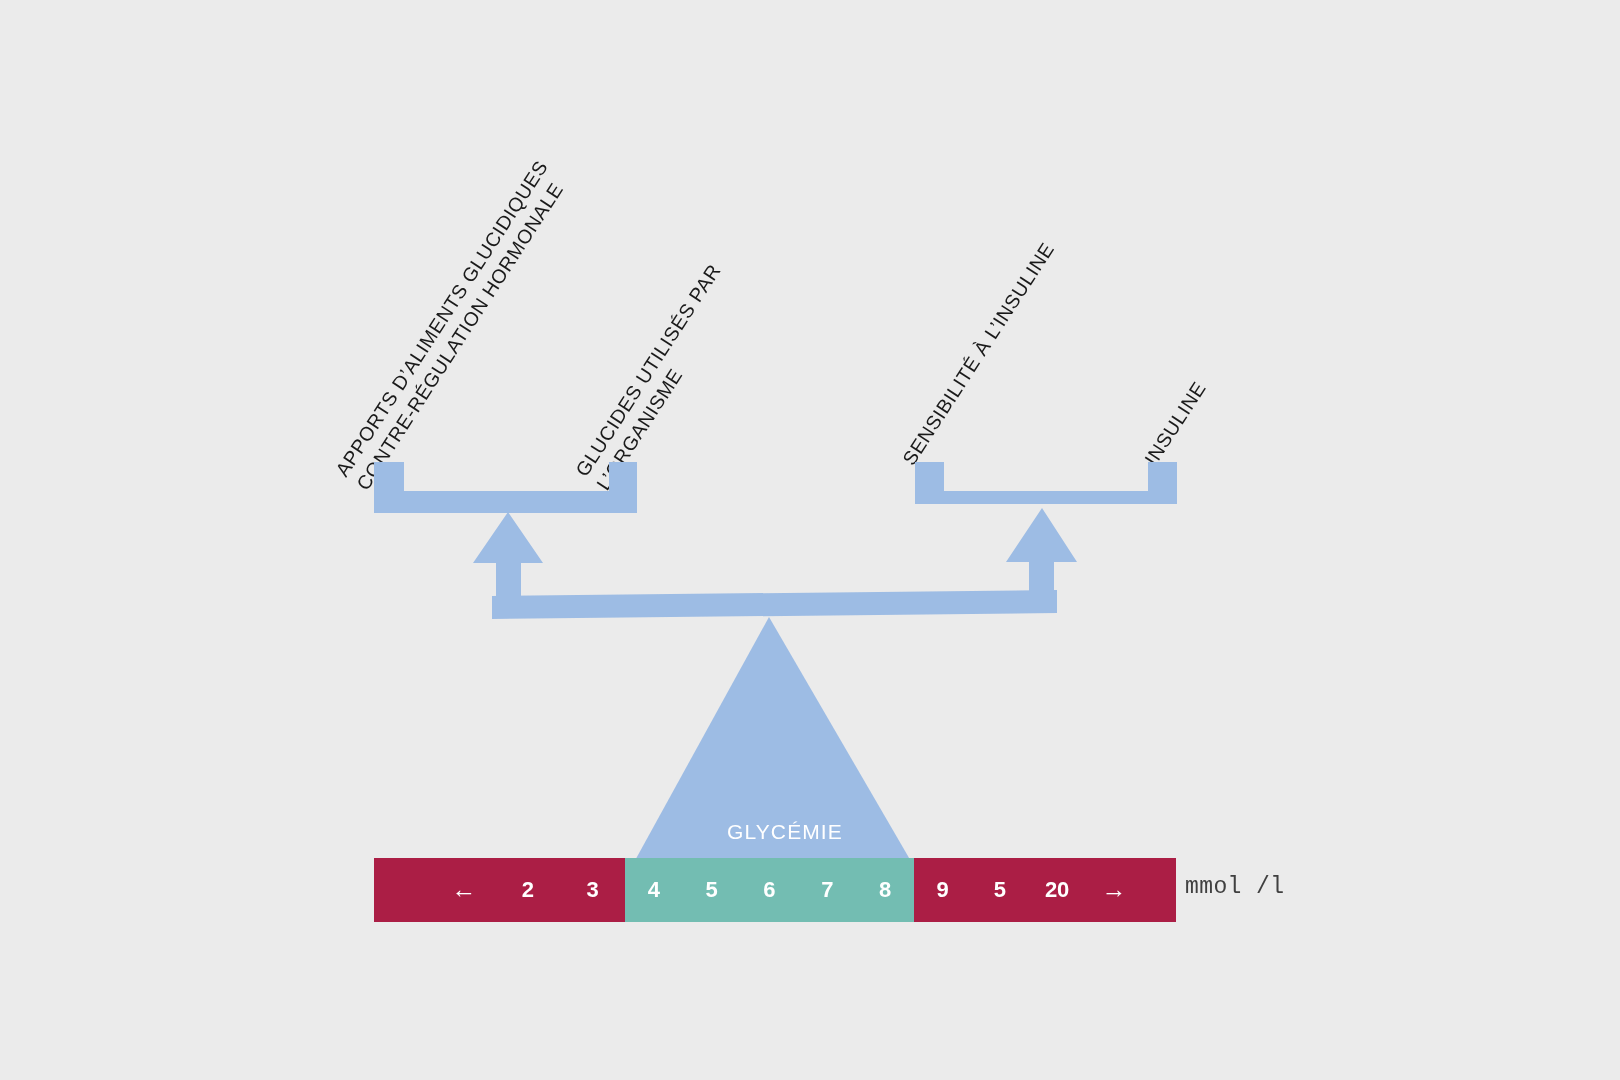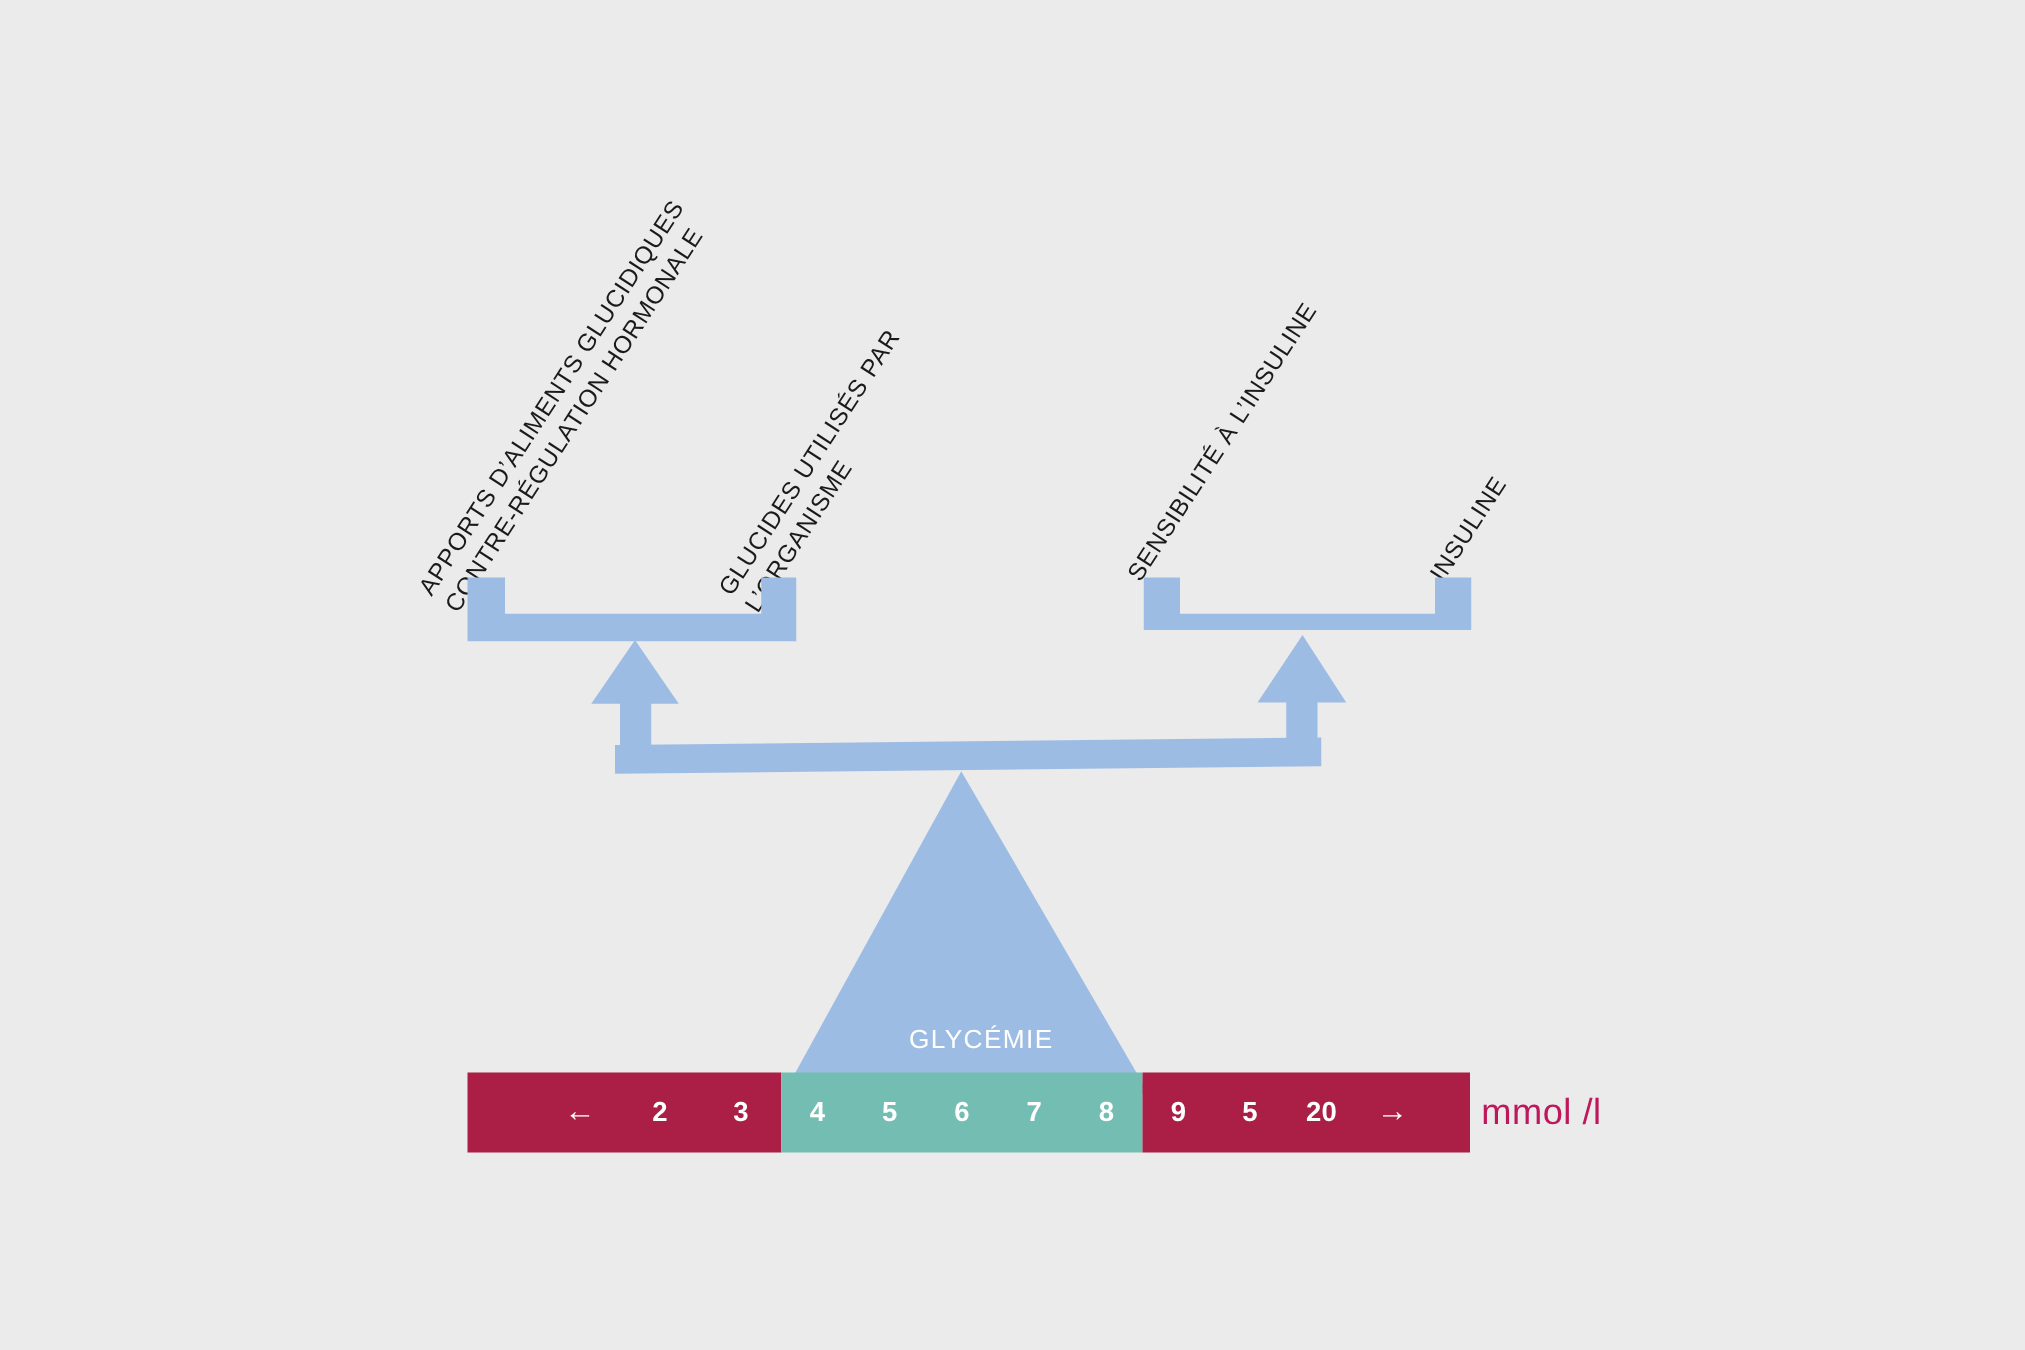--- a/index.html
+++ b/index.html
@@ -111,24 +111,24 @@
     font-weight: normal;
     line-height: 1;
     position: relative;
     top: -1px;
   }
 
   #unit-label {
     position: absolute;
     left: 1185px;
     top: 874px;
-    color: #be185d;
-    font-size: 29px;
+    color: #404040;
+    font-size: 23px;
     letter-spacing: 0.4px;
-    font-family: Liberation Sans, sans-serif;
+    font-family: Liberation Mono, monospace;
   }
 </style>
 </head>
 <body>
 
 <div id="stage">
 
   <div class="label" id="label-apports">
     <span class="line">APPORTS D’ALIMENTS GLUCIDIQUES</span>
     <span class="line">CONTRE-RÉGULATION HORMONALE</span>

